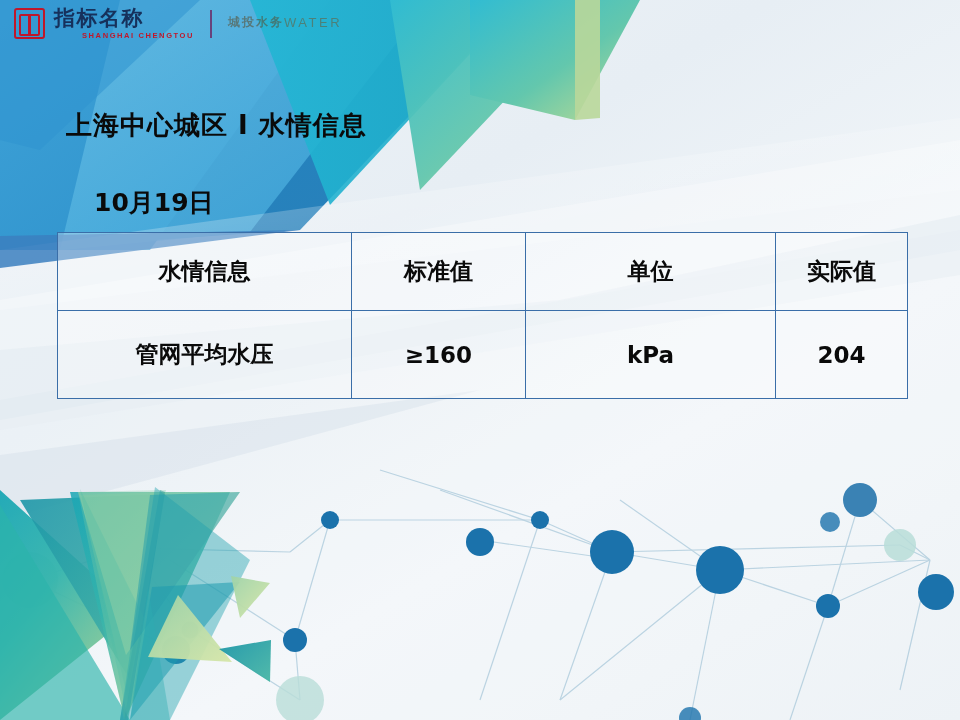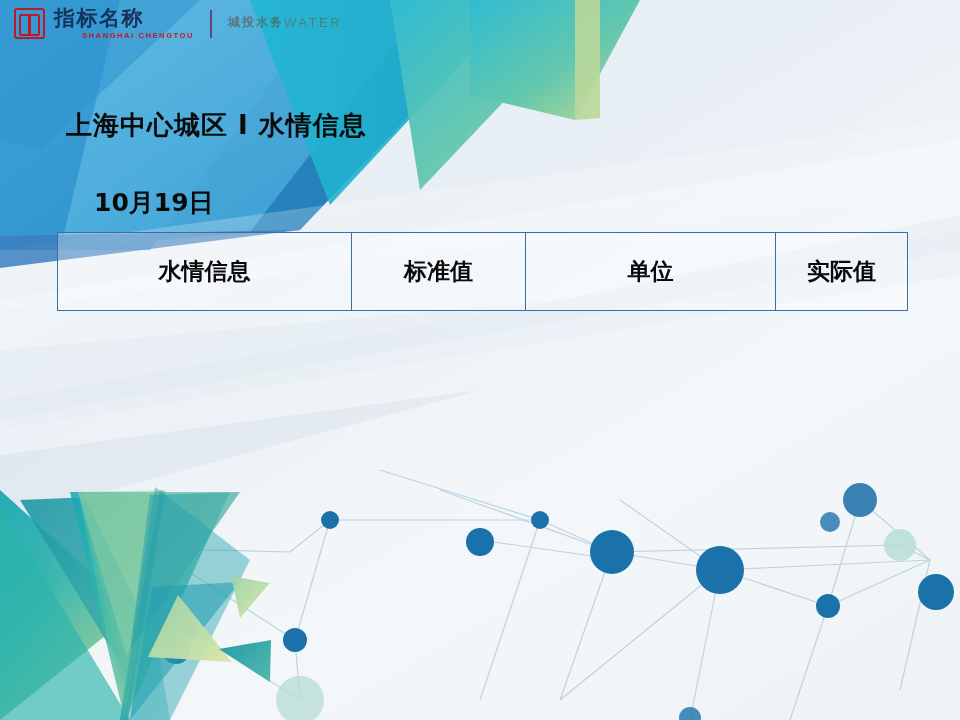--- a/index.html
+++ b/index.html
@@ -307,16 +307,22 @@
     </colgroup>
     <thead>
       <tr>
         <th>水情信息</th>
         <th>标准值</th>
         <th>单位</th>
         <th>实际值</th>
       </tr>
     </thead>
     <tbody>
+      <tr>
+        <td>管网平均水压</td>
+        <td class="val-num">≥160</td>
+        <td class="val-unit-en">kPa</td>
+        <td class="val-num">204</td>
+      </tr>
     </tbody>
   </table>
 
 </div>
 
 </body></html>

